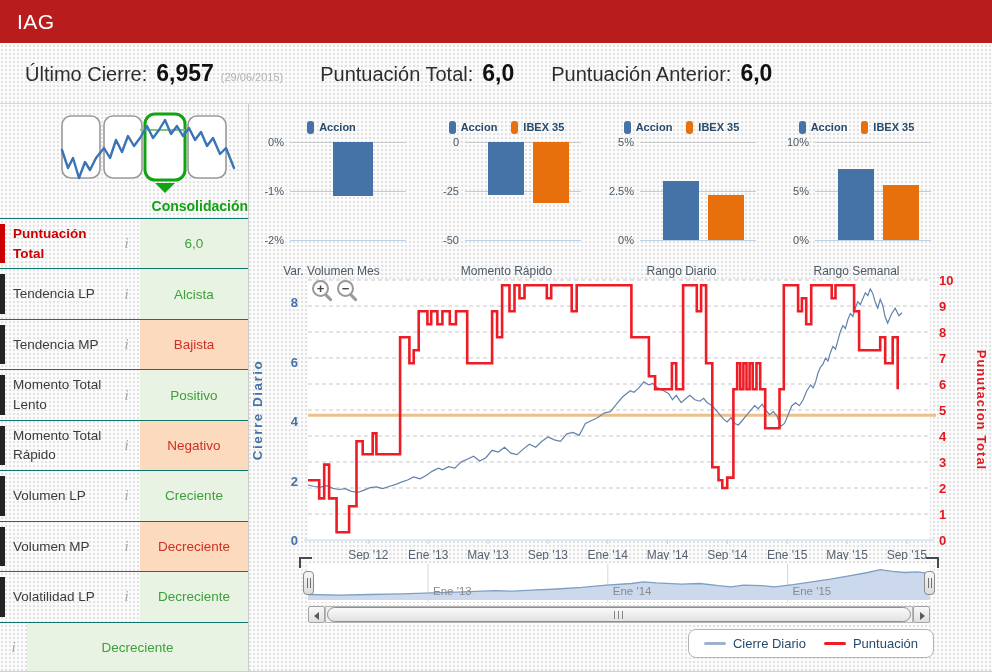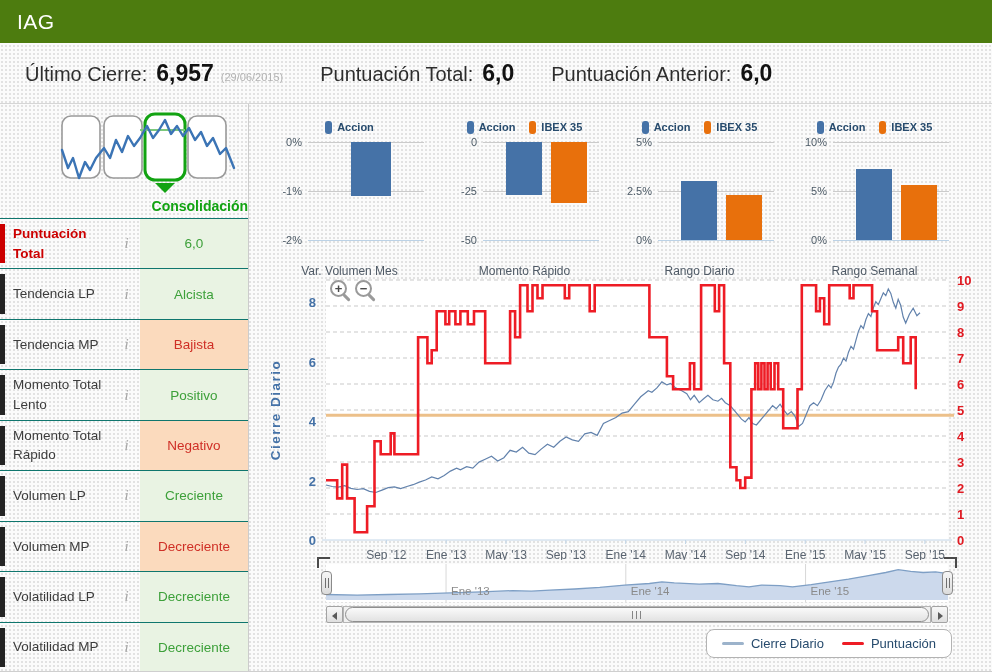--- a/index.html
+++ b/index.html
@@ -8,21 +8,21 @@
     font-family: "Liberation Sans", "DejaVu Sans", sans-serif;
     background-color: #fbfbfb;
     background-image: radial-gradient(circle, #e2e2e2 0.8px, transparent 0.9px);
     background-size: 4px 4px;
     position: relative; overflow: hidden; color: #333;
   }
   #app { position: absolute; inset: 0; }
   .bottom-rule { position:absolute; left:0; right:0; bottom:0; height:1px; background:#cfcfcf; }
 
   
-  .topbar { position:absolute; top:0; left:0; right:0; height:43px; background:#4d7c0f; }
+  .topbar { position:absolute; top:0; left:0; right:0; height:43px; background:#b91c1c; }
   .topbar .app-title { color:#fff; font-size:21px; line-height:43px; padding-left:17px; display:block; letter-spacing:0.5px; }
 
   
   .stats { position:absolute; top:43px; left:0; right:0; height:61px; border-bottom:1px solid #d6d6d6;
            display:flex; align-items:center; padding-left:25px; }
   .stat { display:flex; align-items:baseline; white-space:nowrap;justify-content:space-between; }
   .stat + .stat { margin-left:37px; }
   .stat-label { font-size:20px; color:#2d2d2d; }
   .stat-value { font-size:23px; font-weight:bold; color:#111; margin-left:9px; }
   .stat-date  { font-size:11px; color:#b3b3b3; margin-left:7px; }
@@ -36,21 +36,21 @@
   .ind-label { width:113px; margin:5px 0; border-left:5px solid #242424; padding-left:8px;
                font-size:13.5px; color:#3c3c3c; line-height:1.45; display:flex; align-items:center; }
   .ind-row.emphasis .ind-label { border-left-color:#cc0000; color:#cc0000; font-weight:bold; }
   .ind-info { width:27px; display:flex; align-items:center; justify-content:center;
               font-family:"Liberation Serif", serif; font-style:italic; font-size:15px; color:#a5a5a5; }
   .ind-value { flex:1; display:flex; align-items:center; justify-content:center; font-size:13.5px; }
   .ind-row.state-up   .ind-value { background:#e9f3e3; color:#3da03a; }
   .ind-row.state-down .ind-value { background:#fbdabd; color:#cf2f26; }
 
   
-  .main { position:absolute; left:262px; top:104px; width:700px; bottom:0; }
+  .main { position:absolute; left:244px; top:104px; width:700px; bottom:0; }
 
   
   .small-charts { position:absolute; top:6px; left:0; right:0; height:158px; display:flex; }
   .schart { flex:1; position:relative; }
   .schart-legend { position:absolute; top:8px; left:0; right:0; height:18px;
                    display:flex; justify-content:center; align-items:center; gap:14px; }
   .sleg-item { display:flex; align-items:center; gap:5px; font-size:11px; font-weight:bold; color:#274b6d; }
   .sleg-marker { width:7px; height:13px; border-radius:3px; }
   .splot { position:absolute; top:32px; left:46px; right:13px; height:98px; }
   .gl { position:absolute; left:0; right:0; height:1px; background:#cbcbcb; }
@@ -176,21 +176,20 @@
           <div class="ind-label">Volumen MP</div>
           <div class="ind-info">i</div>
           <div class="ind-value">Decreciente</div>
         </div>
         <div class="ind-row state-up">
           <div class="ind-label">Volatilidad LP</div>
           <div class="ind-info">i</div>
           <div class="ind-value">Decreciente</div>
         </div>
         <div class="ind-row state-up">
-          <div class="ind-label">Volatilidad MP</div>
           <div class="ind-info">i</div>
           <div class="ind-value">Decreciente</div>
         </div>
       </div>
   </div>
 
   <div class="main">
     <div class="small-charts" id="smallCharts">
         <div class="schart">
           <div class="schart-legend">

